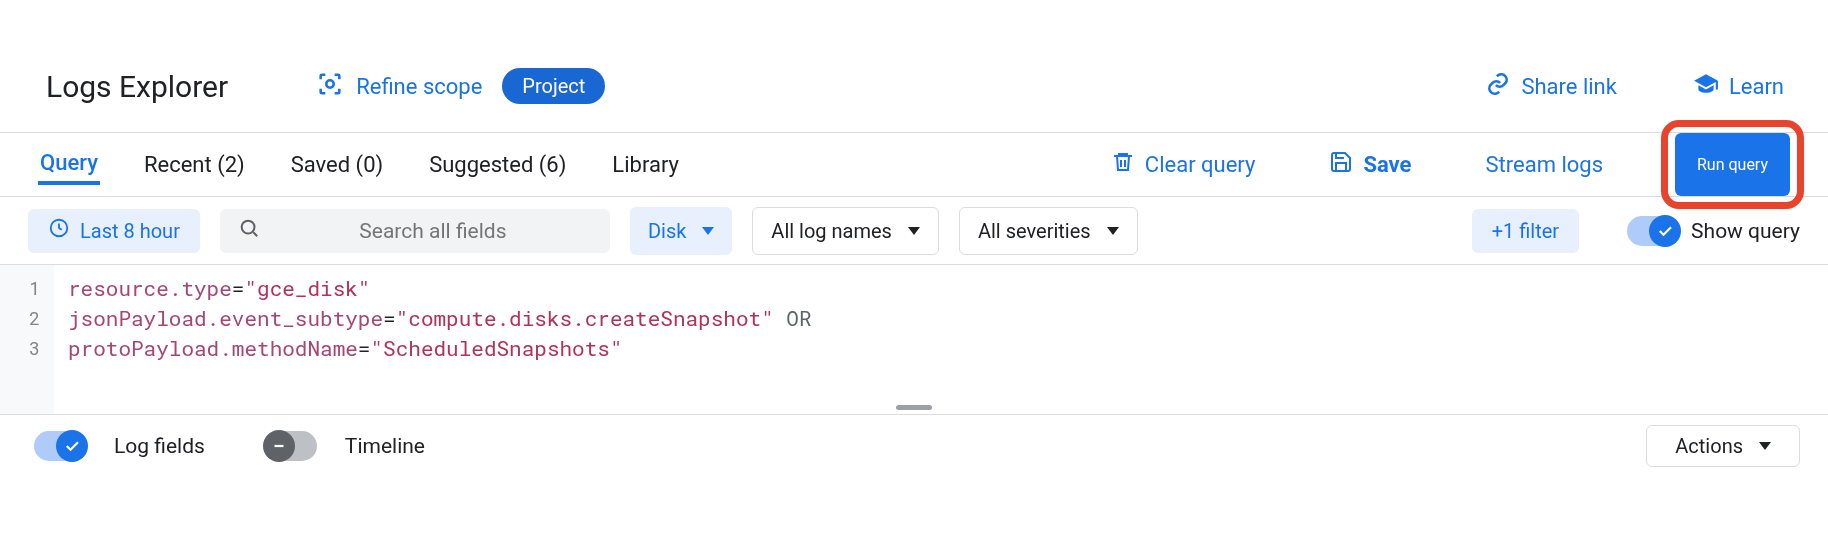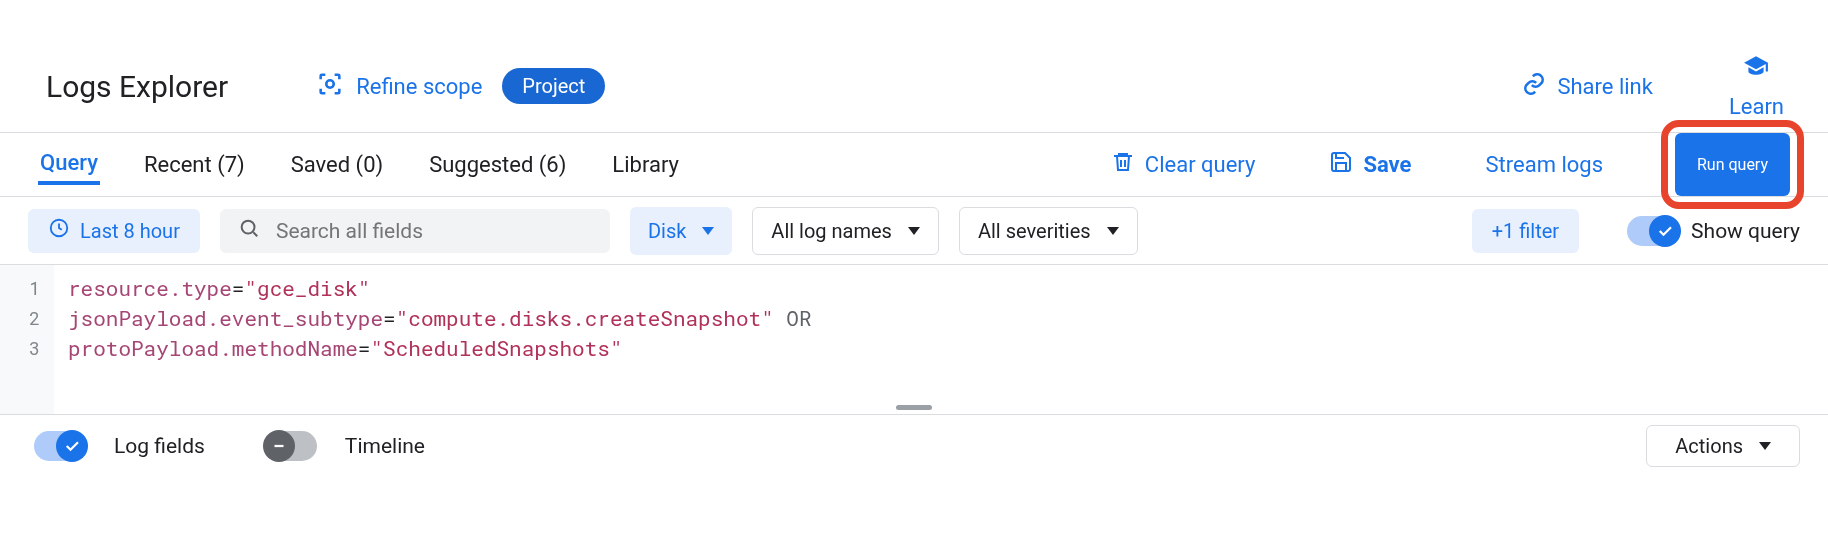--- a/index.html
+++ b/index.html
@@ -46,21 +46,21 @@
   .scope-chip {
     margin-left: 8px;
     background: var(--blue-chip);
     color: #fff;
     font-size: 20px;
     padding: 6px 20px;
     border-radius: 20px;
   }
   .title-spacer { flex: 1; }
   .link-btn { display:flex; align-items:center; gap:10px; color: var(--blue); font-size: 22px; cursor: pointer; }
-  .link-btn + .link-btn { margin-left: 48px; flex-direction: column; }
+  .link-btn + .link-btn { margin-left: 48px; }
   .link-btn svg { width:26px; height:26px; }
 
   
   .tabs-row {
     height: 64px;
     padding: 0 24px 0 38px;
     gap: 42px;
     font-size: 22px;
   }
   .tab { color: var(--text-dark); cursor: pointer; padding: 6px 2px; }
@@ -113,20 +113,21 @@
     padding: 0 18px;
     border-radius: 6px;
     color: #5f6368;
     font-size: 21px;
   }
   .search-field svg { width:22px; height:22px; }
   .search-field input {
     border:none; background:transparent; outline:none;
     font-size: 21px; color: var(--text); flex:1;
     font-family: inherit;
+    text-align: center;
   }
   .select-chip {
     display:flex; align-items:center; gap:10px;
     height: 48px; padding: 0 18px;
     border: 1px solid var(--border);
     border-radius: 6px;
     font-size: 20px;
     cursor:pointer;
     color: var(--text-dark);
     background:#fff;
@@ -235,21 +236,21 @@
       <svg viewBox="0 0 24 24" fill="#1a73e8">
         <path d="M12 3 1 9l11 6 9-4.9V17h2V9L12 3zM5 13.2V17c0 1.7 3.1 3 7 3s7-1.3 7-3v-3.8l-7 3.8-7-3.8z"></path>
       </svg>
     </span>
     <span>Learn</span>
   </div>
 </div>
 
 <div class="row tabs-row sep">
   <div class="tab active">Query</div>
-  <div class="tab">Recent (7)</div>
+  <div class="tab">Recent (2)</div>
   <div class="tab">Saved (0)</div>
   <div class="tab">Suggested (6)</div>
   <div class="tab">Library</div>
 
   <div class="tabs-spacer"></div>
 
   <div class="tab-action">
     <span>
       <svg viewBox="0 0 24 24" fill="none" stroke="#1a73e8" stroke-width="2">
         <path d="M3 6h18M8 6V4h8v2M6 6l1 14h10l1-14M10 10v7M14 10v7"></path>

